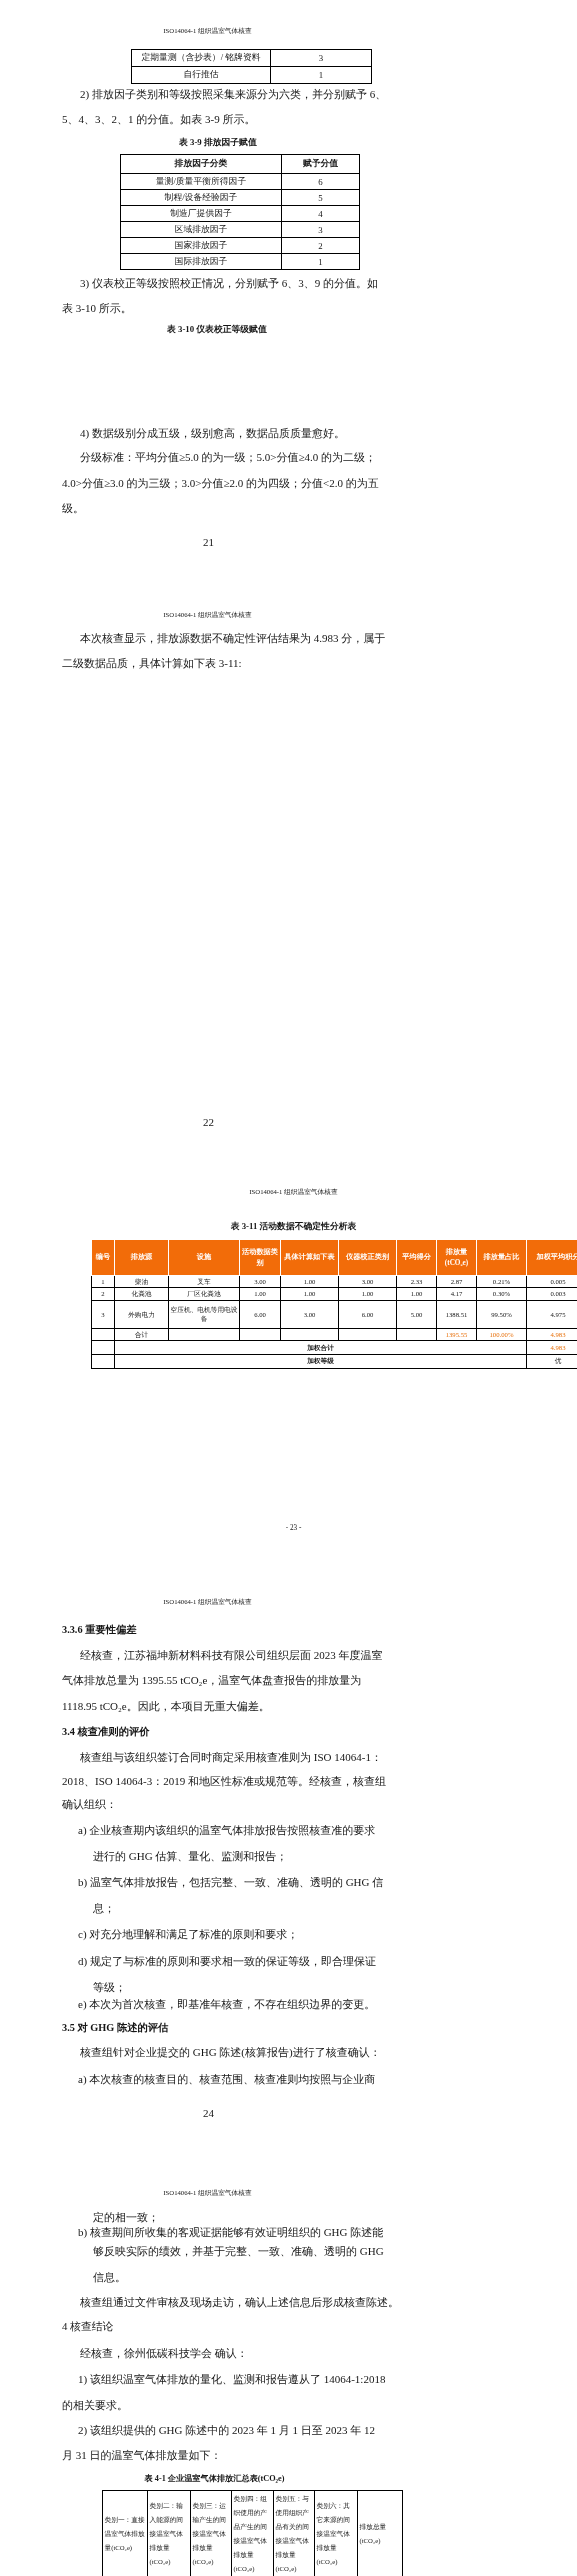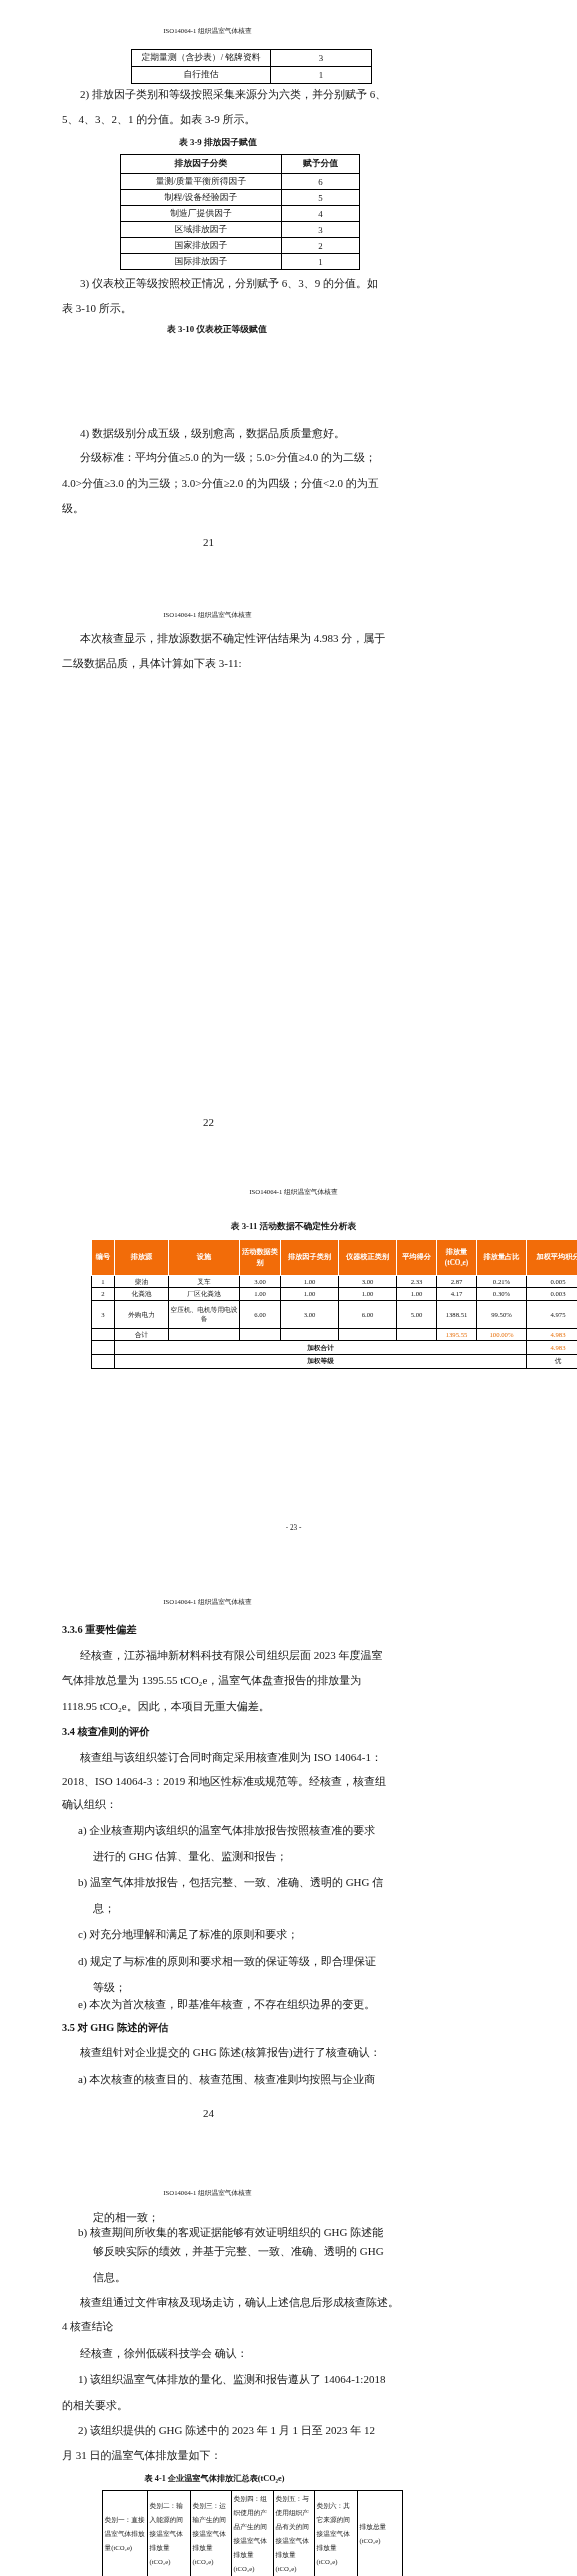--- a/index.html
+++ b/index.html
@@ -129,21 +129,21 @@
         <col style="width:40px">
       <col style="width:50px">
         <col style="width:63px">
     </colgroup>
     <tbody>
         <tr style="height:36px">
       <th style="white-space:normal">编号</th>
       <th style="white-space:normal">排放源</th>
       <th style="white-space:normal">设施</th>
       <th style="white-space:normal">活动数据类别</th>
-      <th style="white-space:normal">排放因子类别</th>
+      <th style="white-space:normal">具体计算如下表</th>
       <th style="white-space:normal">仪器校正类别</th>
       <th style="white-space:normal">平均得分</th>
       <th style="white-space:normal">排放量(tCO₂e)</th>
       <th style="white-space:normal">排放量占比</th>
       <th style="white-space:normal">加权平均积分</th>
     </tr>
     <tr style="height:12.4px">
       <td>1</td>
       <td>柴油</td>
       <td>叉车</td>

